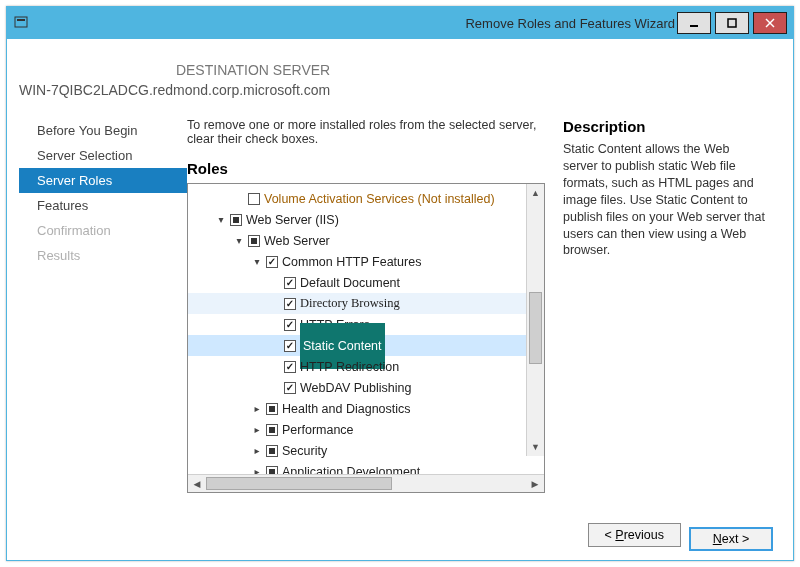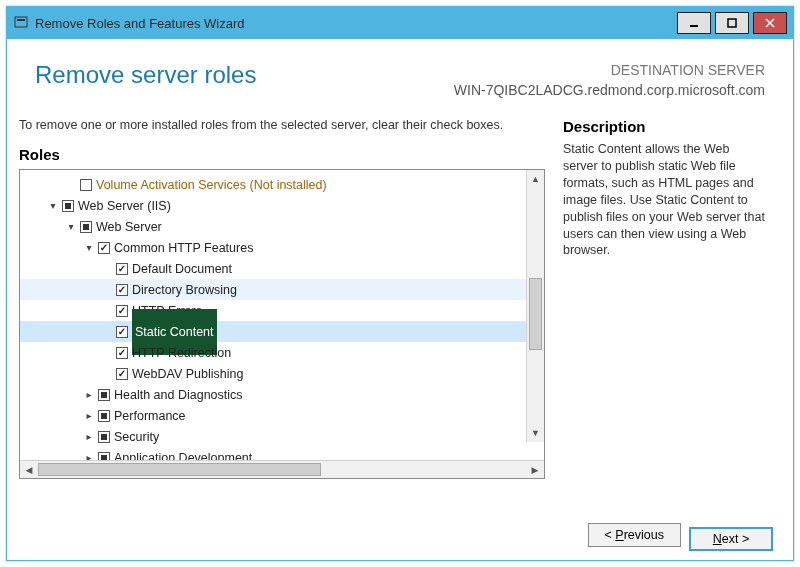--- a/index.html
+++ b/index.html
@@ -26,21 +26,21 @@
     display: flex;
     align-items: center;
     color: #000;
   }
   .titlebar .app-icon {
     width: 28px;
     text-align: center;
   }
   .titlebar .title {
     flex: 1;
-    text-align: left;
+    text-align: right;
     font-size: 13px;
     color: #2b2b2b;
   }
   .win-btn {
     width: 34px;
     height: 22px;
     margin: 0 2px;
     display: flex;
     align-items: center;
     justify-content: center;
@@ -128,23 +128,23 @@
     padding: 4px 0;
   }
   .tree-row {
     display: flex;
     align-items: center;
     height: 21px;
     padding-right: 6px;
     white-space: nowrap;
   }
   .tree-row.highlight { background: #cfe8ff; }
-  .tree-row.hover { background: #eaf3fc; }
+  .tree-row.hover { background: #eaf3fc; font-family: Liberation Serif, serif; }
   .tree-row.selected .lbl-text {
-    background: #14532d;
+    background: #0f766e;
     color: #fff;
     padding: 16px 3px;
   }
   .indent { display:inline-block; }
   .expander {
     width: 14px;
     text-align: center;
     color: #444;
     font-size: 10px;
     margin-right: 2px;
@@ -244,29 +244,36 @@
         <svg width="10" height="10">
             <line x1="1" y1="1" x2="9" y2="9" stroke="#fff" stroke-width="1.5"></line>
             <line x1="9" y1="1" x2="1" y2="9" stroke="#fff" stroke-width="1.5"></line>
           </svg>
       </div>
     </div>
   </div>
 
   <div class="content">
     <div class="header-row">
-      <div class="page-title">Remove server roles</div>
       <div class="dest">
         <div class="label">DESTINATION SERVER</div>
         <div>WIN-7QIBC2LADCG.redmond.corp.microsoft.com</div>
       </div>
     </div>
 
     <div class="body-row">
 
+      <div class="nav" id="nav">
+          <div class="nav-item">Before You Begin</div>
+          <div class="nav-item">Server Selection</div>
+          <div class="nav-item active">Server Roles</div>
+          <div class="nav-item">Features</div>
+          <div class="nav-item disabled">Confirmation</div>
+          <div class="nav-item disabled">Results</div>
+        </div>
 
       <div class="center">
         <div class="instruction">To remove one or more installed roles from the selected server, clear their check boxes.</div>
         <div class="section-label">Roles</div>
         <div class="tree-box">
           <div class="tree-scroll">
             <div class="tree" id="tree">
                 <div class="tree-row">
                   <span class="indent" style="width: 44px;"></span>
                   <span class="expander"></span>

